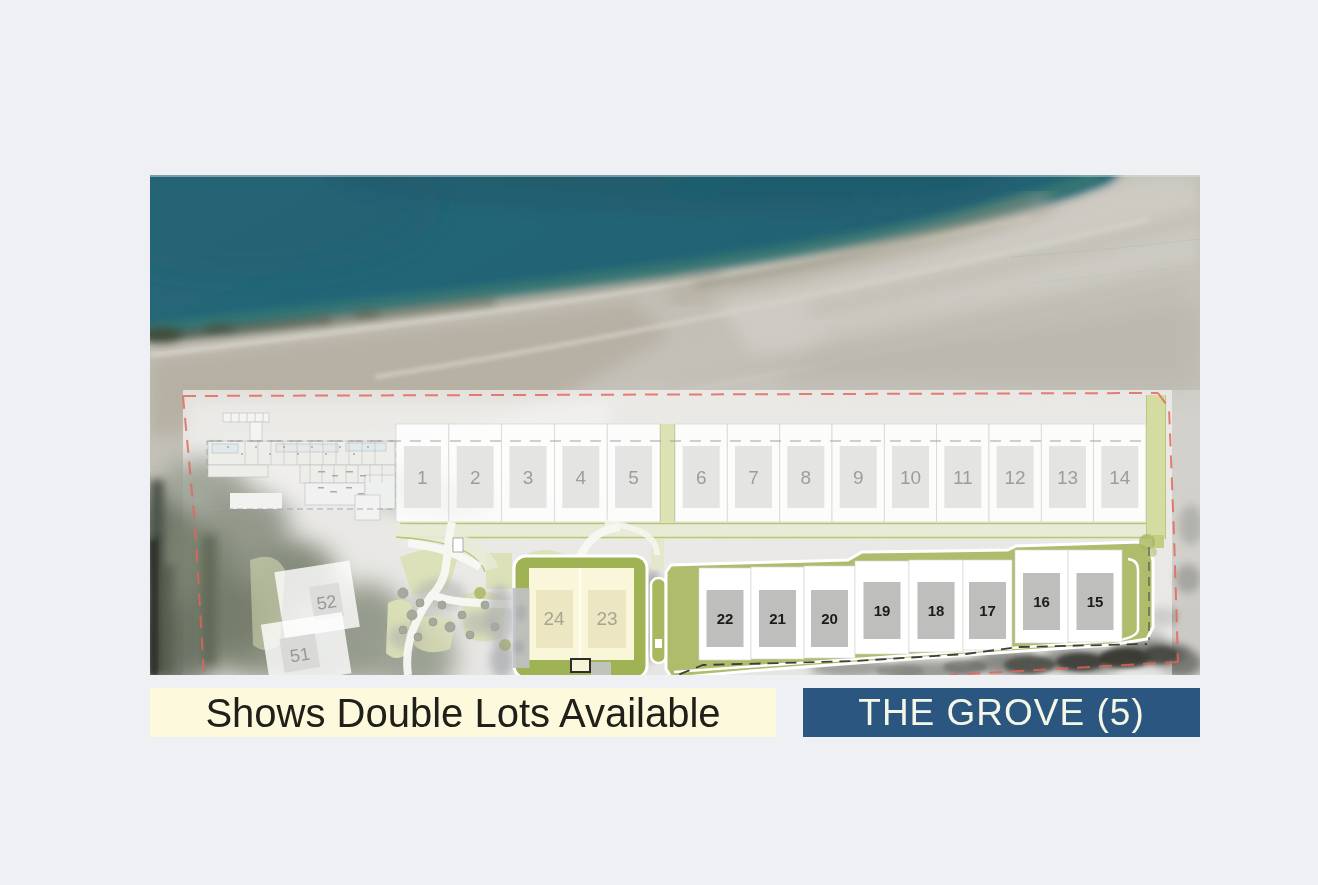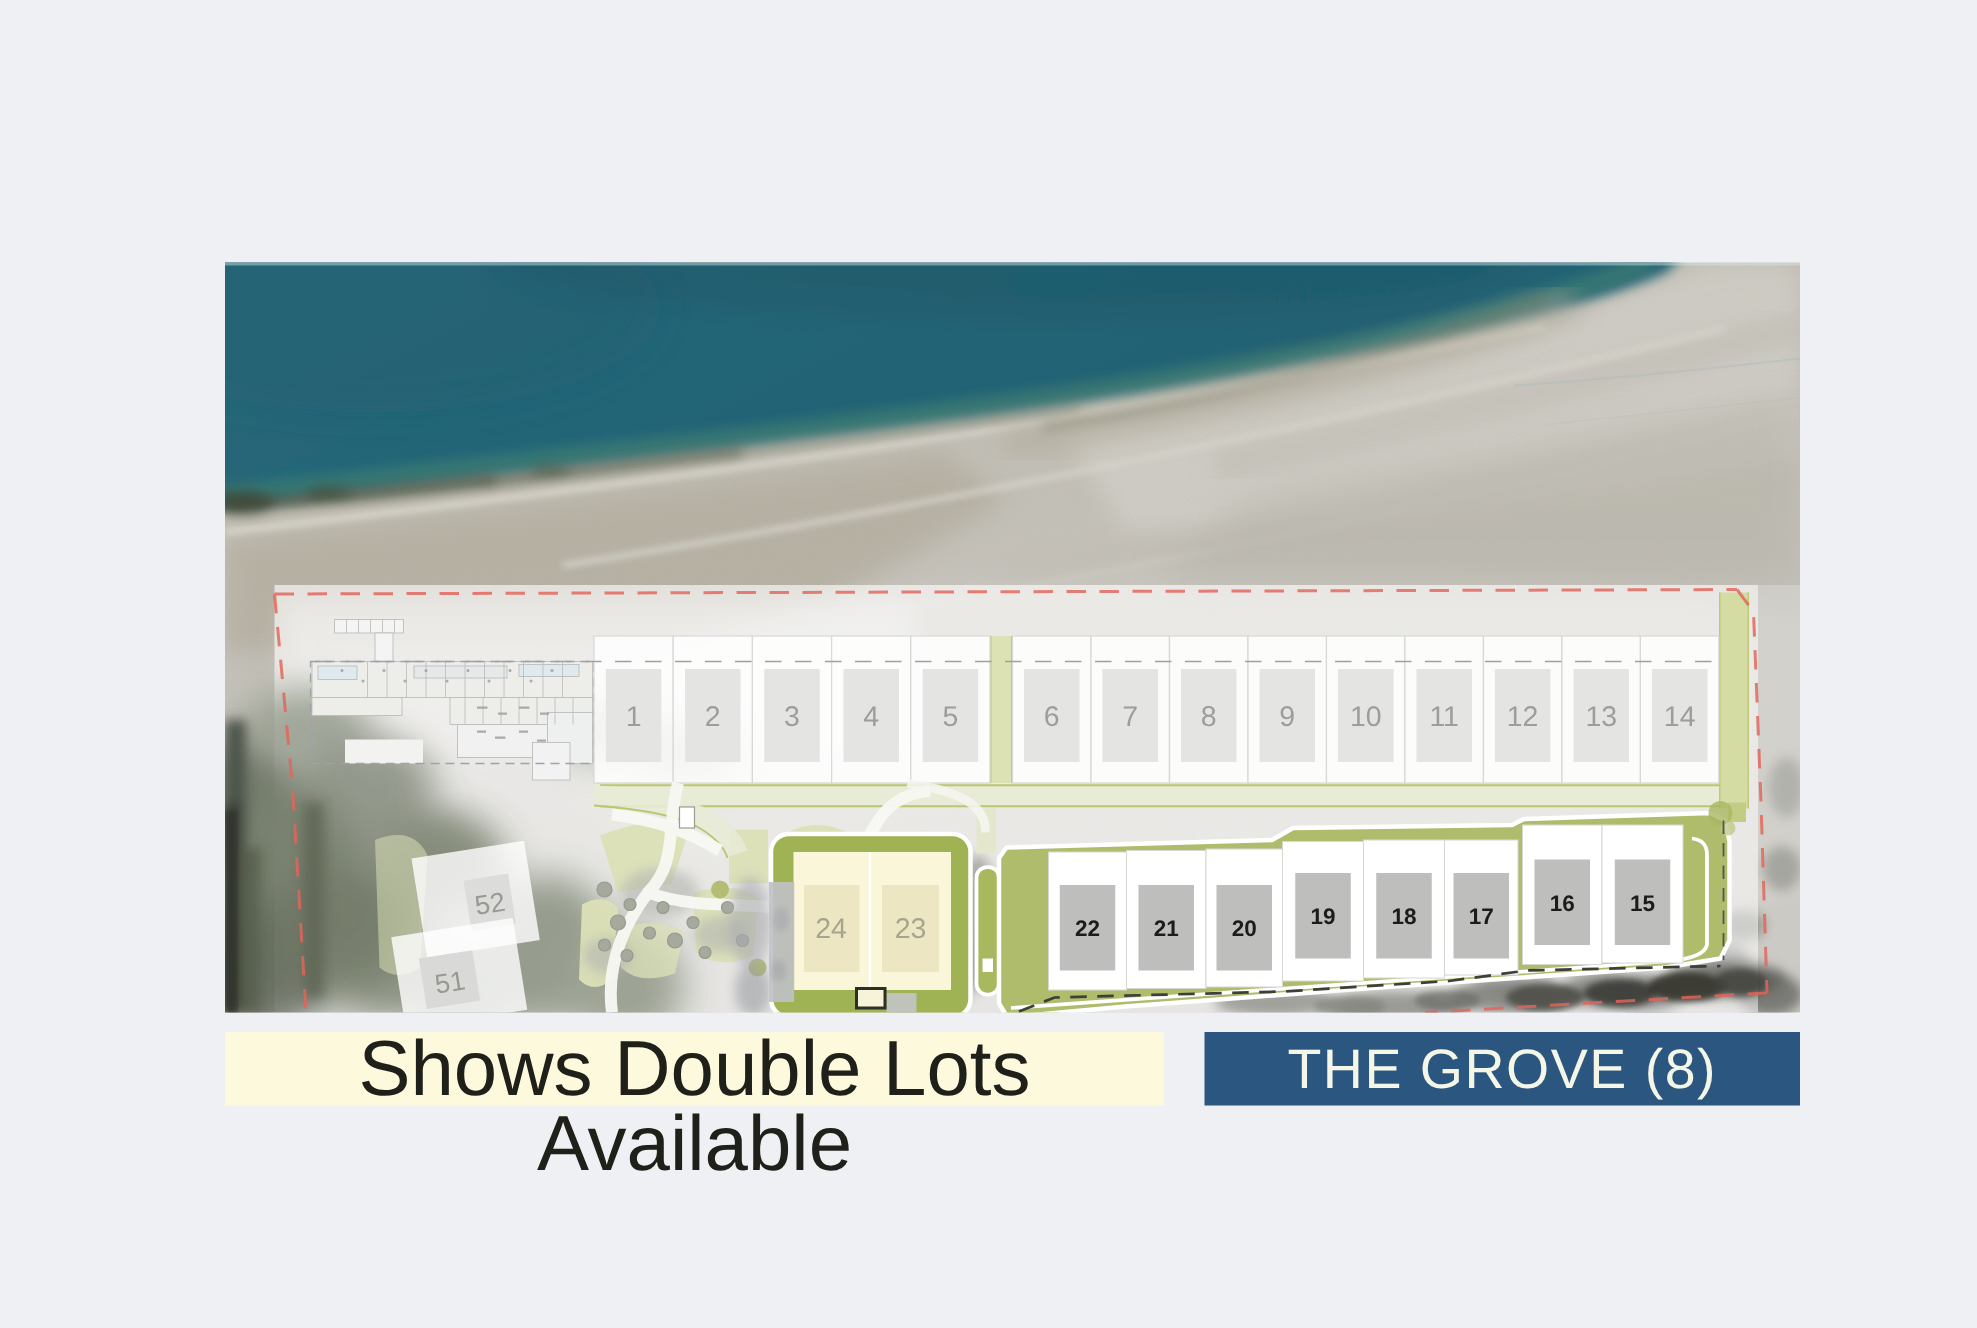--- a/index.html
+++ b/index.html
@@ -1,21 +1,21 @@
 <!DOCTYPE html>
 <html><head>
 <meta charset="utf-8">
 <style>
   html,body{margin:0;padding:0;}
   body{width:1318px;height:885px;background:#eef0f3;position:relative;overflow:hidden;
        font-family:"Liberation Sans",sans-serif;}
   #photo{position:absolute;left:150px;top:175px;width:1050px;height:500px;}
   svg text{font-family:"Liberation Sans",sans-serif;}
   .cap{position:absolute;top:688px;height:49px;line-height:50px;text-align:center;}
-  #capy{left:150px;width:626px;background:#fcf9dd;color:#20201a;font-size:52px;}
+  #capy{left:150px;width:626px;background:#fcf9dd;color:#20201a;font-size:40px;}
   #capb{left:803px;width:397px;background:#2b567f;color:#f4f6e7;font-size:37px;letter-spacing:1px;}
 </style>
 </head>
 <body>
 
 <svg id="photo" viewBox="0 0 1050 500" width="1050" height="500">
   <defs>
     <linearGradient id="sand" x1="0" y1="0" x2="0.25" y2="1">
       <stop offset="0" stop-color="#b9b4a6"></stop>
       <stop offset="0.35" stop-color="#c3bfb5"></stop>
@@ -474,13 +474,13 @@
   <g fill="none" stroke="#e3645a" stroke-width="2" stroke-dasharray="13,9" opacity="0.82">
     <path d="M33,221 L1008,218"></path>
     <path d="M1008,218 L1019,233 L1024,360 L1028,487"></path>
     <path d="M1028,487 L940,492 L800,500"></path>
     <path d="M33,221 L45,350 L54,500"></path>
   </g>
 </svg>
 
 <div id="capy" class="cap">Shows Double Lots Available</div>
 
-<div id="capb" class="cap">THE GROVE (8)</div>
+<div id="capb" class="cap">THE GROVE (5)</div>
 
 </body></html>

